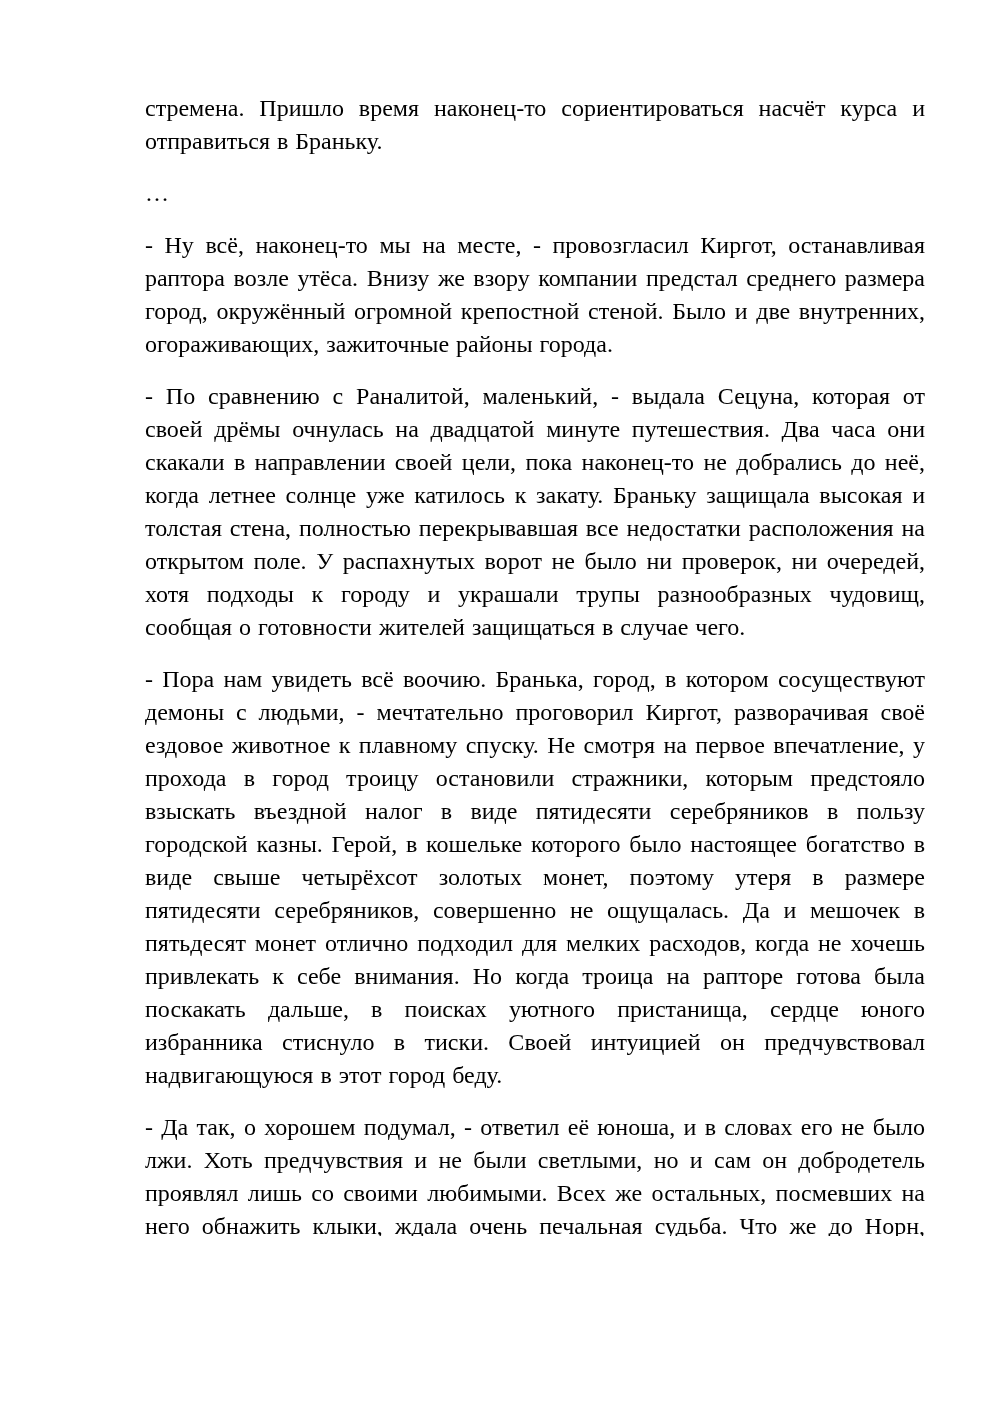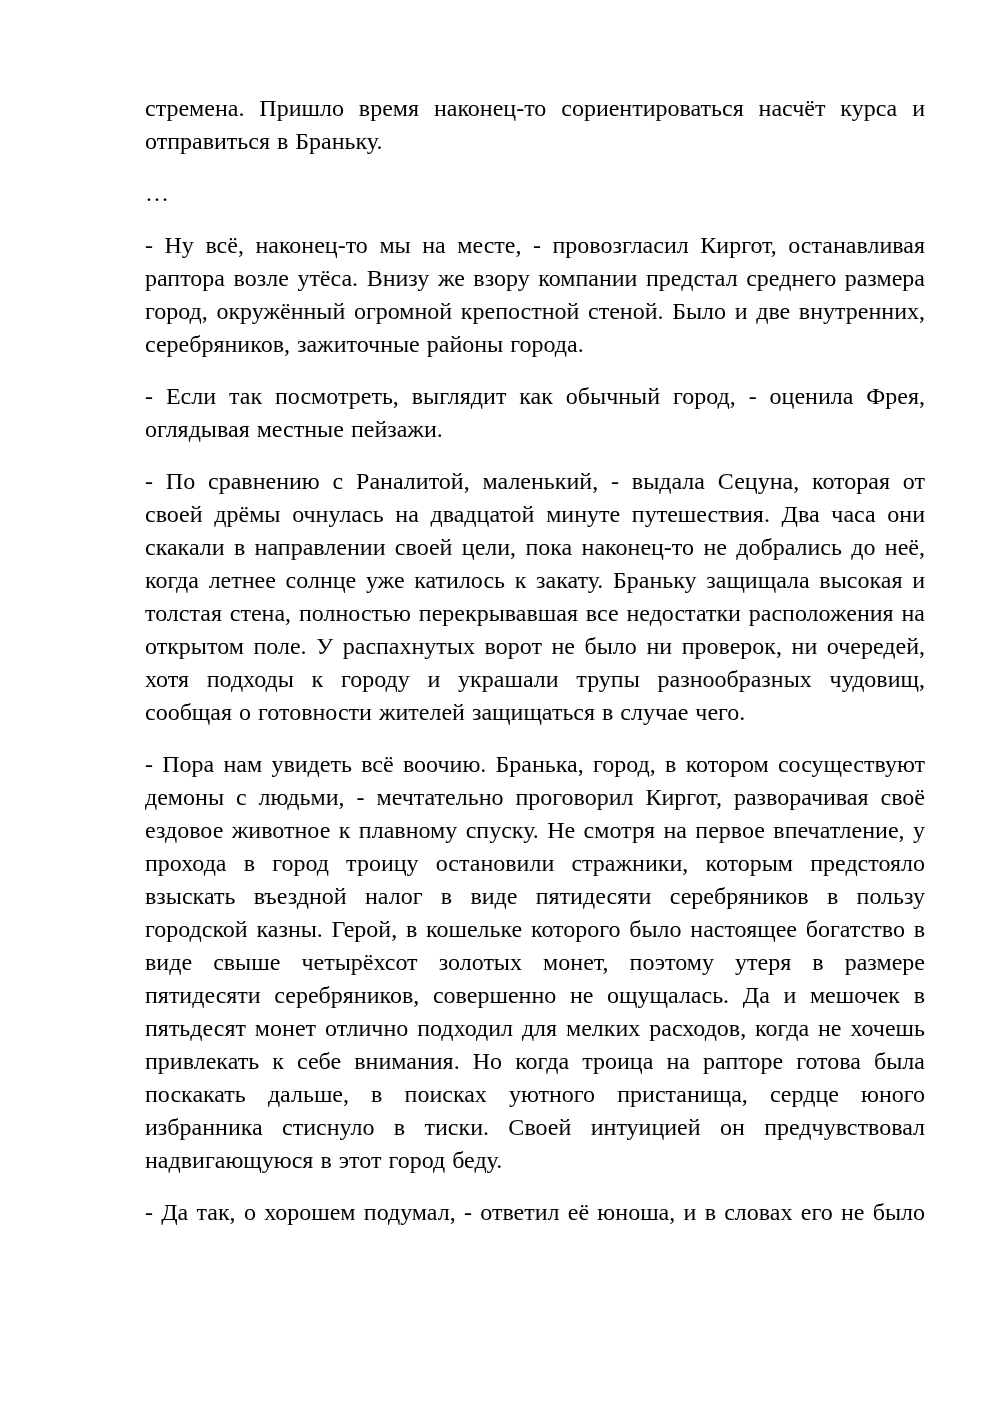--- a/index.html
+++ b/index.html
@@ -43,20 +43,19 @@
     line-height: 30px;
   }
 </style>
 </head>
 <body>
 
 <div class="page">
   <div class="text-block">
     <p class="para">стремена. Пришло время наконец-то сориентироваться насчёт курса и отправиться в Браньку.</p>
     <p class="para separator">…</p>
-    <p class="para">- Ну всё, наконец-то мы на месте, - провозгласил Киргот, останавливая раптора возле утёса. Внизу же взору компании предстал среднего размера город, окружённый огромной крепостной стеной. Было и две внутренних, серебряников, зажиточные районы города.</p>
-    <p class="para">- Если так посмотреть, выглядит как обычный город, - оценила Фрея, оглядывая местные пейзажи.</p>
+    <p class="para">- Ну всё, наконец-то мы на месте, - провозгласил Киргот, останавливая раптора возле утёса. Внизу же взору компании предстал среднего размера город, окружённый огромной крепостной стеной. Было и две внутренних, огораживающих, зажиточные районы города.</p>
     <p class="para">- По сравнению с Раналитой, маленький, - выдала Сецуна, которая от своей дрёмы очнулась на двадцатой минуте путешествия. Два часа они скакали в направлении своей цели, пока наконец-то не добрались до неё, когда летнее солнце уже катилось к закату. Браньку защищала высокая и толстая стена, полностью перекрывавшая все недостатки расположения на открытом поле. У распахнутых ворот не было ни проверок, ни очередей, хотя подходы к городу и украшали трупы разнообразных чудовищ, сообщая о готовности жителей защищаться в случае чего.</p>
     <p class="para">- Пора нам увидеть всё воочию. Бранька, город, в котором сосуществуют демоны с людьми, - мечтательно проговорил Киргот, разворачивая своё ездовое животное к плавному спуску. Не смотря на первое впечатление, у прохода в город троицу остановили стражники, которым предстояло взыскать въездной налог в виде пятидесяти серебряников в пользу городской казны. Герой, в кошельке которого было настоящее богатство в виде свыше четырёхсот золотых монет, поэтому утеря в размере пятидесяти серебряников, совершенно не ощущалась. Да и мешочек в пятьдесят монет отлично подходил для мелких расходов, когда не хочешь привлекать к себе внимания. Но когда троица на рапторе готова была поскакать дальше, в поисках уютного пристанища, сердце юного избранника стиснуло в тиски. Своей интуицией он предчувствовал надвигающуюся в этот город беду.</p>
     <p class="para">- Да так, о хорошем подумал, - ответил её юноша, и в словах его не было лжи. Хоть предчувствия и не были светлыми, но и сам он добродетель проявлял лишь со своими любимыми. Всех же остальных, посмевших на него обнажить клыки, ждала очень печальная судьба. Что же до Норн, ради неё он</p>
   </div>
   <div class="page-number">27</div>
 </div>
 
 </body></html>

